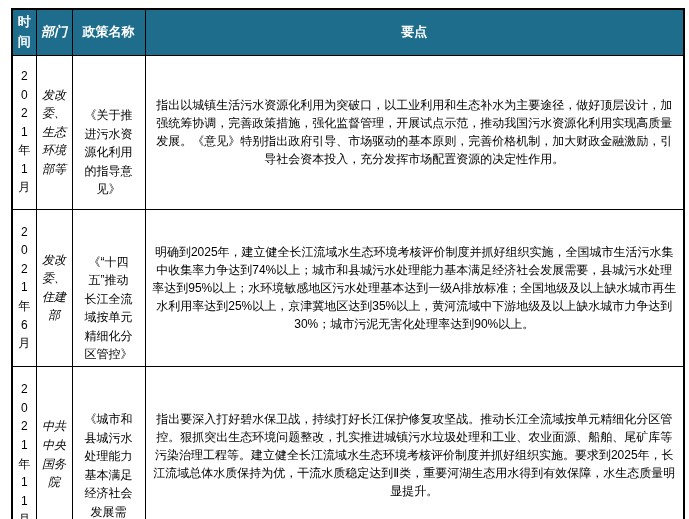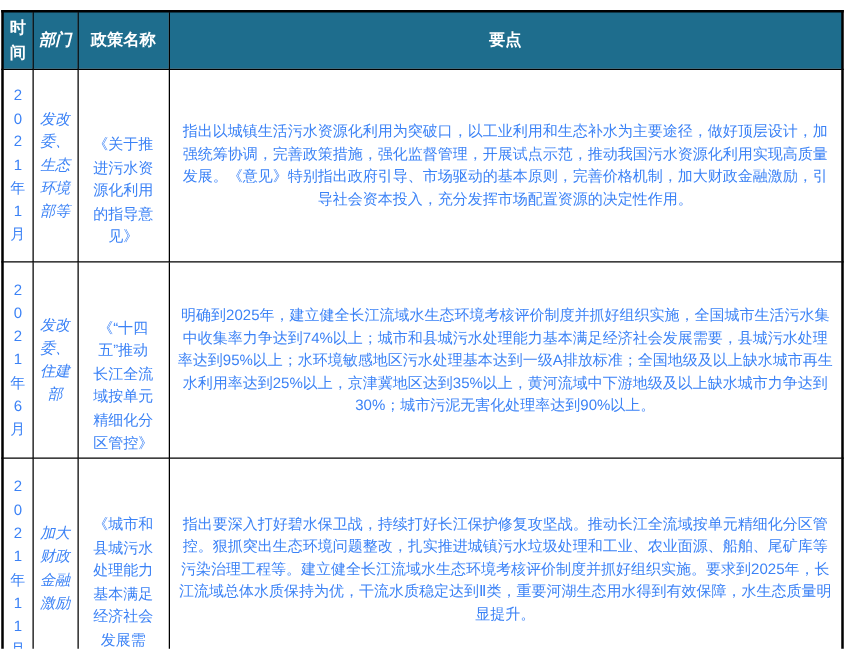--- a/index.html
+++ b/index.html
@@ -6,21 +6,21 @@
   html, body {
     margin: 0;
     padding: 0;
     background: #ffffff;
     font-family: "Liberation Sans", "DejaVu Sans", sans-serif;
   }
   .page {
     width: 689px;
     height: 519px;
     background: #ffffff;
-    padding: 8px 1px;
+    padding: 8px 11px;
   }
   table.policy-table {
     border-collapse: collapse;
     table-layout: fixed;
     width: 674px;
     border: 2px solid #000000;
   }
   th, td {
     border: 1px solid #000000;
     vertical-align: middle;
@@ -33,21 +33,21 @@
     font-weight: bold;
     height: 46px;
     text-align: center;
     padding: 0;
   }
   col.c-time   { width: 24px; }
   col.c-dept   { width: 36px; }
   col.c-policy { width: 73px; }
   col.c-points { width: auto; }
   td {
-    color: #3b82f6;
+    color: #000000;
     font-size: 12px;
   }
   .vwrap {
     margin: 0 auto;
     word-break: break-all;
     text-align: center;
     line-height: 1.55;
   }
   .w1 { width: 1em; }
   .w2 { width: 2em; font-style: italic; }
@@ -111,21 +111,21 @@
         <td>
           <div class="vwrap w4">《“十四五”推动长江全流域按单元精细化分区管控》</div>
         </td>
         <td class="points-cell">明确到2025年，建立健全长江流域水生态环境考核评价制度并抓好组织实施，全国城市生活污水集中收集率力争达到74%以上；城市和县城污水处理能力基本满足经济社会发展需要，县城污水处理率达到95%以上；水环境敏感地区污水处理基本达到一级A排放标准；全国地级及以上缺水城市再生水利用率达到25%以上，京津冀地区达到35%以上，黄河流域中下游地级及以上缺水城市力争达到30%；城市污泥无害化处理率达到90%以上。</td>
       </tr>
       <tr class="row-3">
         <td>
           <div class="vwrap w1">2021年11月</div>
         </td>
         <td>
-          <div class="vwrap w2">加大财政金融激励</div>
+          <div class="vwrap w2">中共中央国务院</div>
         </td>
         <td>
           <div class="vwrap w4">《城市和县城污水处理能力基本满足经济社会发展需要》</div>
         </td>
         <td class="points-cell">指出要深入打好碧水保卫战，持续打好长江保护修复攻坚战。推动长江全流域按单元精细化分区管控。狠抓突出生态环境问题整改，扎实推进城镇污水垃圾处理和工业、农业面源、船舶、尾矿库等污染治理工程等。建立健全长江流域水生态环境考核评价制度并抓好组织实施。要求到2025年，长江流域总体水质保持为优，干流水质稳定达到Ⅱ类，重要河湖生态用水得到有效保障，水生态质量明显提升。</td>
       </tr>
     </tbody>
   </table>
 </div>
 

